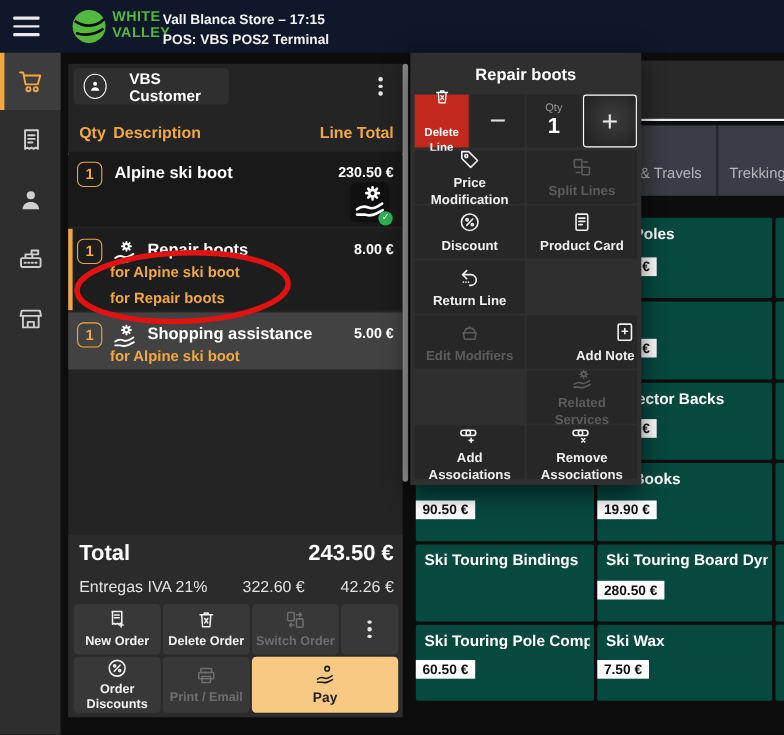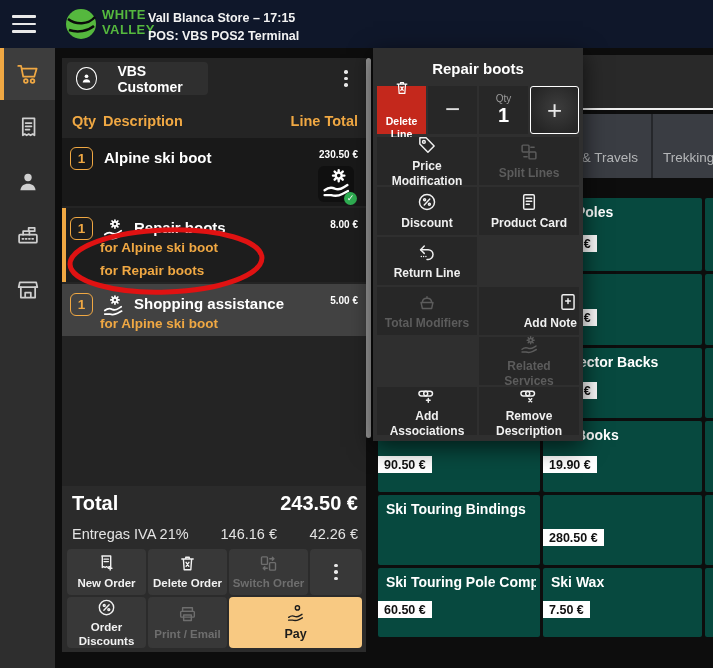--- a/index.html
+++ b/index.html
@@ -37,21 +37,21 @@
   .dots i{display:block;width:3.6px;height:3.6px;border-radius:50%;background:#e8e8e8;}
   #order-menu-dots{left:344px;top:70px;}
   #col-qty{left:72px;top:113px;}
   #col-desc{left:103px;top:113px;} 
   .col-head{color:#f0a843;font-weight:bold;font-size:14.5px;}
   #header-underline{left:62px;top:139px;width:304px;height:2px;background:#ececec;}
 
   .order-row{left:62px;width:304px;}
   .qty-badge{position:absolute;left:8px;top:9px;width:23px;height:23px;border:1.5px solid #f0a843;border-radius:6px;color:#f0a843;font-weight:bold;font-size:13.5px;display:flex;align-items:center;justify-content:center;box-sizing:border-box;}
   .line-name{position:absolute;top:11px;color:#fff;font-weight:bold;font-size:15px;}
-  .line-price{position:absolute;right:8px;top:11px;color:#fff;font-weight:bold;font-size:10px;}
+  .line-price{position:absolute;right:8px;top:11px;color:#fff;font-weight:bold;font-size:13px;}
   .svc-ic{position:absolute;left:38px;top:9px;width:26px;height:26px;color:#fff;}
   .sub-lines{position:absolute;left:38px;top:28px;color:#f0a843;font-weight:bold;font-size:13.5px;line-height:23px;}
   .order-row.selected::before{content:"";position:absolute;left:0;top:0;bottom:0;width:4px;background:#f0a843;}
   .svc-chip{position:absolute;right:12px;top:28px;width:36px;height:36px;background:#101010;border-radius:6px;color:#fff;display:flex;align-items:center;justify-content:center;}
   .chip-check{position:absolute;right:-3px;bottom:-3px;width:13px;height:13px;background:#2fae52;border-radius:50%;color:#fff;font-size:9px;line-height:13px;text-align:center;font-family:"DejaVu Sans",sans-serif;}
 
   #totals-bg{left:62px;top:486px;width:304px;height:166px;background:#2b2b2b;}
   #total-label{left:72px;top:492px;color:#fff;font-weight:bold;font-size:20px;}
   #total-value{left:216px;top:492px;width:142px;text-align:right;color:#fff;font-weight:bold;font-size:20px;}
   #tax-label{left:72px;top:526px;color:#e3e3e3;font-size:14.5px;}
@@ -243,21 +243,21 @@
       <div class="sub-lines">
         <div>for Alpine ski boot</div>
       </div>
     </div>
   </div>
 
 <div id="totals-bg" class="abs"></div>
 <div id="total-label" class="abs">Total</div>
 <div id="total-value" class="abs">243.50 €</div>
 <div id="tax-label" class="abs">Entregas IVA 21%</div>
-<div id="tax-base" class="abs">146.16 €</div>
+<div id="tax-base" class="abs">322.60 €</div>
 <div id="tax-amount" class="abs">42.26 €</div>
 
 <div id="btn-new" class="abs obtn">
   <span class="ic">
       <svg viewBox="0 0 24 24" fill="none" stroke="currentColor" stroke-width="1.6" stroke-linecap="round" stroke-linejoin="round">
         <path d="M6.8 3.4h10v13.2l-1.6-1-1.6 1-1.6-1-1.6 1-1.6-1-1.6 1V5z"></path>
         <path d="M9.2 7h5M9.2 9.8h5"></path>
         <path d="M16.2 15.4v4M14.2 17.4h4"></path>
       </svg>
     </span>
@@ -351,20 +351,21 @@
     </div>
     <div class="abs tile" style="left: 543px; top: 421px; width: 159px; height: 71px;">
       <span class="tile-name">Ski Books</span>
       <span class="tile-price"><span>19.90 €</span></span>
     </div>
     <div class="abs tile" style="left: 705px; top: 421px; width: 70px; height: 71px;"></div>
     <div class="abs tile" style="left: 378px; top: 495px; width: 162px; height: 70px;">
       <span class="tile-name">Ski Touring Bindings</span>
     </div>
     <div class="abs tile" style="left: 543px; top: 495px; width: 159px; height: 70px;">
+      <span class="tile-name">Ski Touring Board Dyn</span>
       <span class="tile-price"><span>280.50 €</span></span>
     </div>
     <div class="abs tile" style="left: 705px; top: 495px; width: 70px; height: 70px;"></div>
     <div class="abs tile" style="left: 378px; top: 568px; width: 162px; height: 69px;">
       <span class="tile-name">Ski Touring Pole Compact</span>
       <span class="tile-price"><span>60.50 €</span></span>
     </div>
     <div class="abs tile" style="left: 543px; top: 568px; width: 159px; height: 69px;">
       <span class="tile-name">Ski Wax</span>
       <span class="tile-price"><span>7.50 €</span></span>
@@ -439,21 +440,21 @@
       <span style="padding:0 2px">Return Line</span>
     </div>
     <div class="pcell disabled" style="left: 4px; top: 239px; width: 100px; height: 48px;">
       <span class="ic">
         <svg viewBox="0 0 24 24" fill="none" stroke="currentColor" stroke-width="1.6" stroke-linecap="round" stroke-linejoin="round">
           <path d="M7 12.5c0-2.8 2.2-4.5 5-4.5s5 1.7 5 4.5"></path>
           <path d="M5.5 12.5h13l-1.4 6.5H6.9z"></path>
           <path d="M12 8V6.3"></path>
         </svg>
       </span>
-      <span style="padding:0 2px">Total Modifiers</span>
+      <span style="padding:0 2px">Edit Modifiers</span>
     </div>
     <div class="pcell" style="left: 106px; top: 239px; width: 100px; height: 48px; align-items: flex-end;">
       <span class="ic">
         <svg viewBox="0 0 24 24" fill="none" stroke="currentColor" stroke-width="1.6" stroke-linecap="round" stroke-linejoin="round">
           <rect x="5.4" y="4" width="13.2" height="16" rx="1.4"></rect>
           <path d="M12 8.4v5.2M9.4 11h5.2"></path>
         </svg>
       </span>
       <span style="padding:0 2px">Add Note</span>
     </div>
@@ -479,19 +480,19 @@
       <span style="padding:0 2px">Add Associations</span>
     </div>
     <div class="pcell" style="left: 106px; top: 339px; width: 100px; height: 48px;">
       <span class="ic">
         <svg viewBox="0 0 24 24" fill="none" stroke="currentColor" stroke-width="1.6" stroke-linecap="round" stroke-linejoin="round">
           <rect x="3.2" y="7.8" width="9.6" height="5.2" rx="2.6"></rect>
           <rect x="8.4" y="7.8" width="9.6" height="5.2" rx="2.6"></rect>
           <path d="M11.9 16l3 3.4M14.9 16l-3 3.4"></path>
         </svg>
       </span>
-      <span style="padding:0 2px">Remove Description</span>
+      <span style="padding:0 2px">Remove Associations</span>
     </div>
   </div>
 
 <svg id="annotation" class="abs" viewBox="0 0 216 80">
   <ellipse cx="106" cy="39" rx="96" ry="31" fill="none" stroke="#e01212" stroke-width="5" transform="rotate(-2 106 39)"></ellipse>
 </svg>
 
 </body></html>

